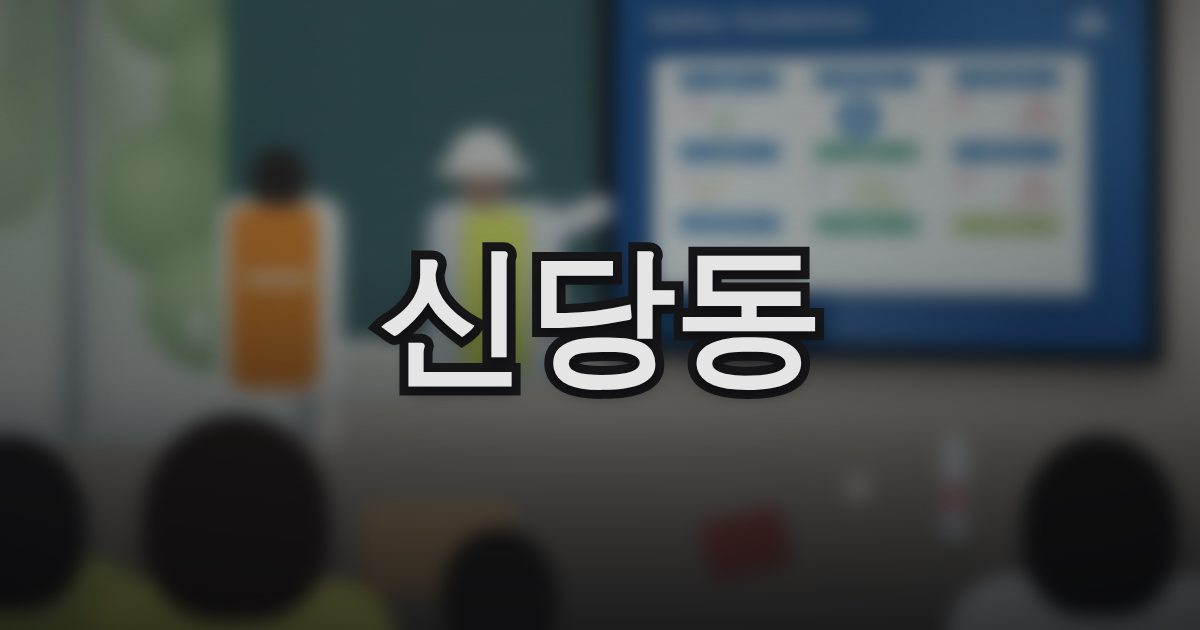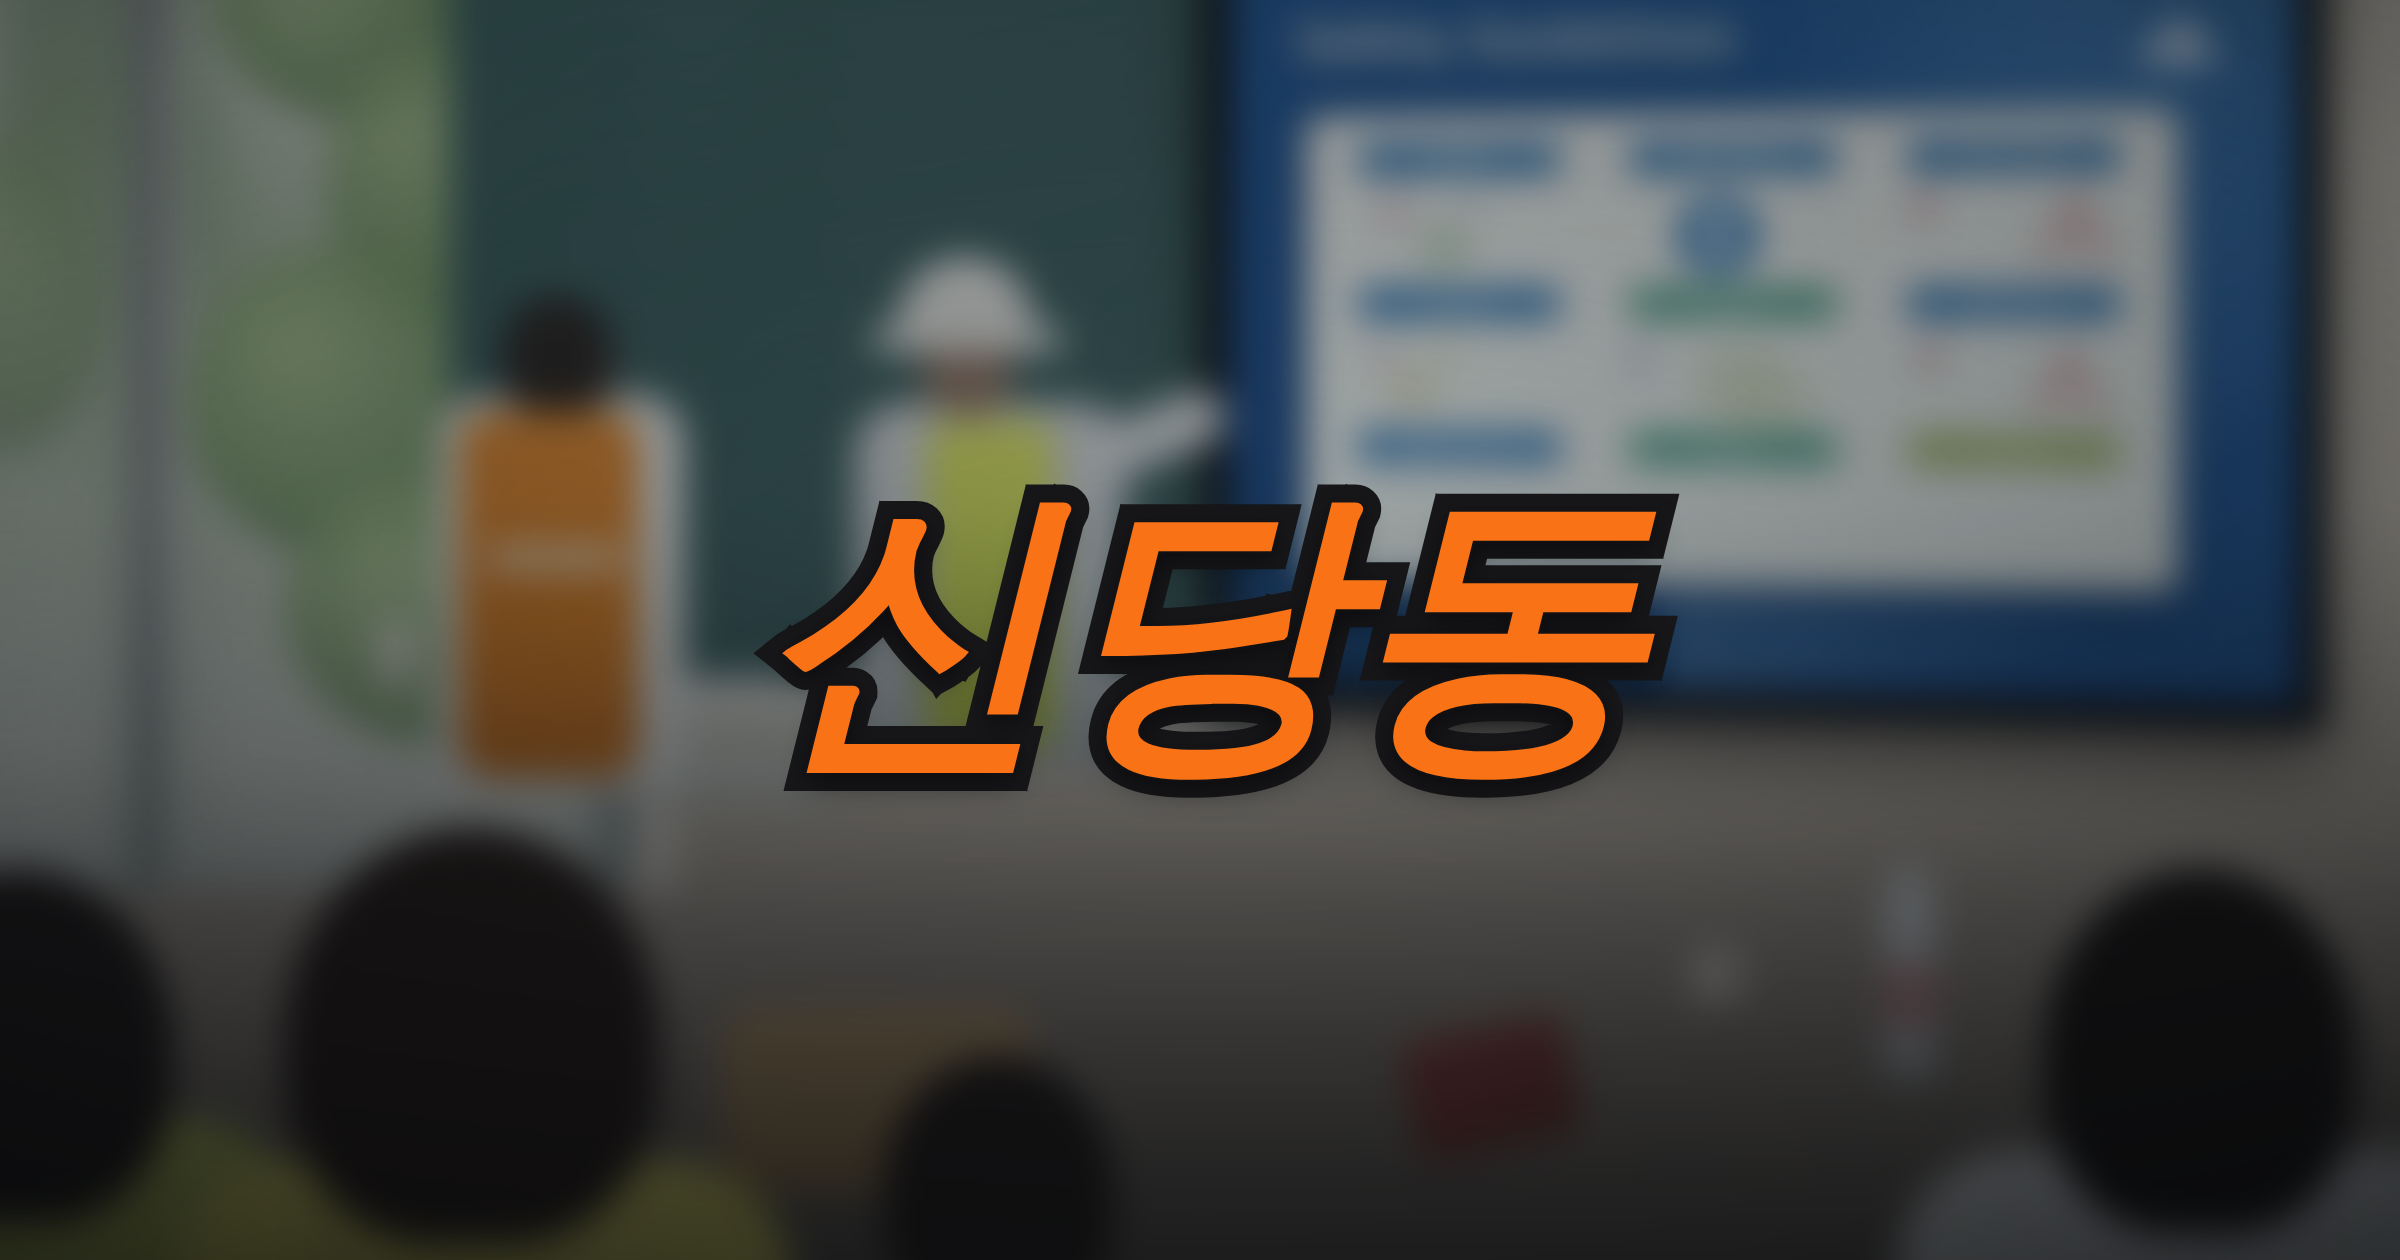--- a/index.html
+++ b/index.html
@@ -461,16 +461,16 @@
       <div class="att" style="left:820px;width:150px;height:130px;">
         
       </div>
     </div>
 
   </div>
 
   <div class="scrim"></div>
 
   <div class="title-stack">
-    <div class="tline tline-1" style="color: #f97316; font-style: italic; -webkit-text-stroke: 18px rgb(23, 23, 26);">신당동</div>
+    <div class="tline tline-1" style="color: #e5e5e5; -webkit-text-stroke: 18px rgb(23, 23, 26);">신당동</div>
   </div>
 
 </div>
 
 </body></html>

